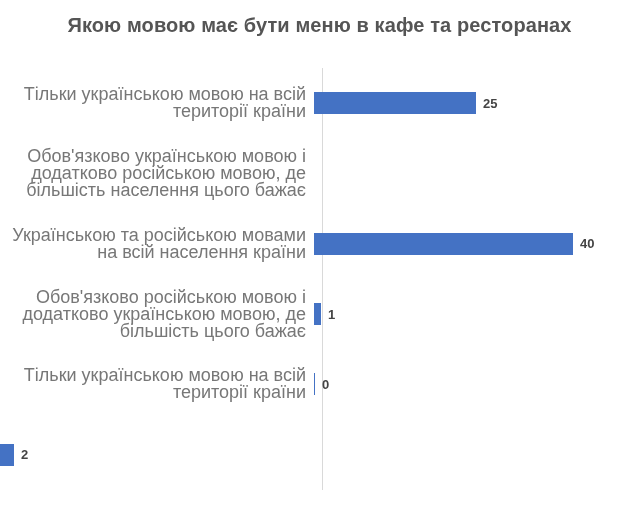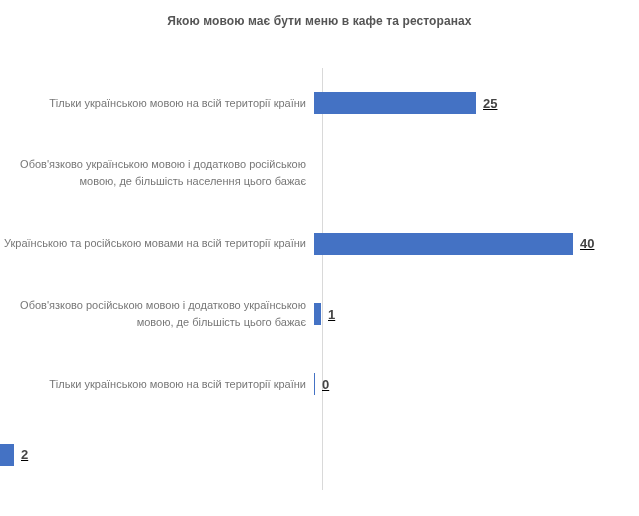--- a/index.html
+++ b/index.html
@@ -18,21 +18,21 @@
     width: 639px;
     height: 516px;
     box-sizing: border-box;
   }
   .chart-title {
     position: absolute;
     top: 14px;
     left: 0;
     width: 639px;
     text-align: center;
-    font-size: 12px;
+    font-size: 20px;
     font-weight: bold;
     color: #555555;
     letter-spacing: 0.1px;
   }
   .plot-area {
     position: absolute;
     left: 0;
     top: 68px;
     width: 639px;
     height: 425px;
@@ -58,31 +58,30 @@
     flex: 1 1 0;
     display: flex;
     align-items: center;
     position: relative;
   }
   .cat-label {
     width: 314px;
     text-align: right;
     padding-right: 8px;
     box-sizing: border-box;
-    font-size: 11px;
+    font-size: 18px;
     color: #777777;
     line-height: 17px;
   }
   .bar-zone {
     position: relative;
     flex: 1 1 auto;
     height: 100%;
     display: flex;
     align-items: center;
-    text-decoration: underline;
   }
   .bar {
     height: 22px;
     background: #4472c4;
     flex: 0 0 auto;
   }
   .bar-value {
     font-size: 13px;
     font-weight: bold;
     color: #444444;
@@ -108,21 +107,21 @@
           <div class="bar" style="width:162px"></div>
           <div class="bar-value">25</div>
         </div>
       </div>
 
       <div class="row">
         <div class="cat-label">Обов'язково українською мовою і додатково російською мовою, де більшість населення цього бажає</div>
       </div>
 
       <div class="row">
-        <div class="cat-label">Українською та російською мовами на всій території країни</div>
+        <div class="cat-label">Українською та російською мовами на всій населення країни</div>
         <div class="bar-zone">
           <div class="bar" style="width:259px"></div>
           <div class="bar-value">40</div>
         </div>
       </div>
 
       <div class="row">
         <div class="cat-label">Обов'язково російською мовою і додатково українською мовою, де більшість цього бажає</div>
         <div class="bar-zone">
           <div class="bar" style="width:7px"></div>

